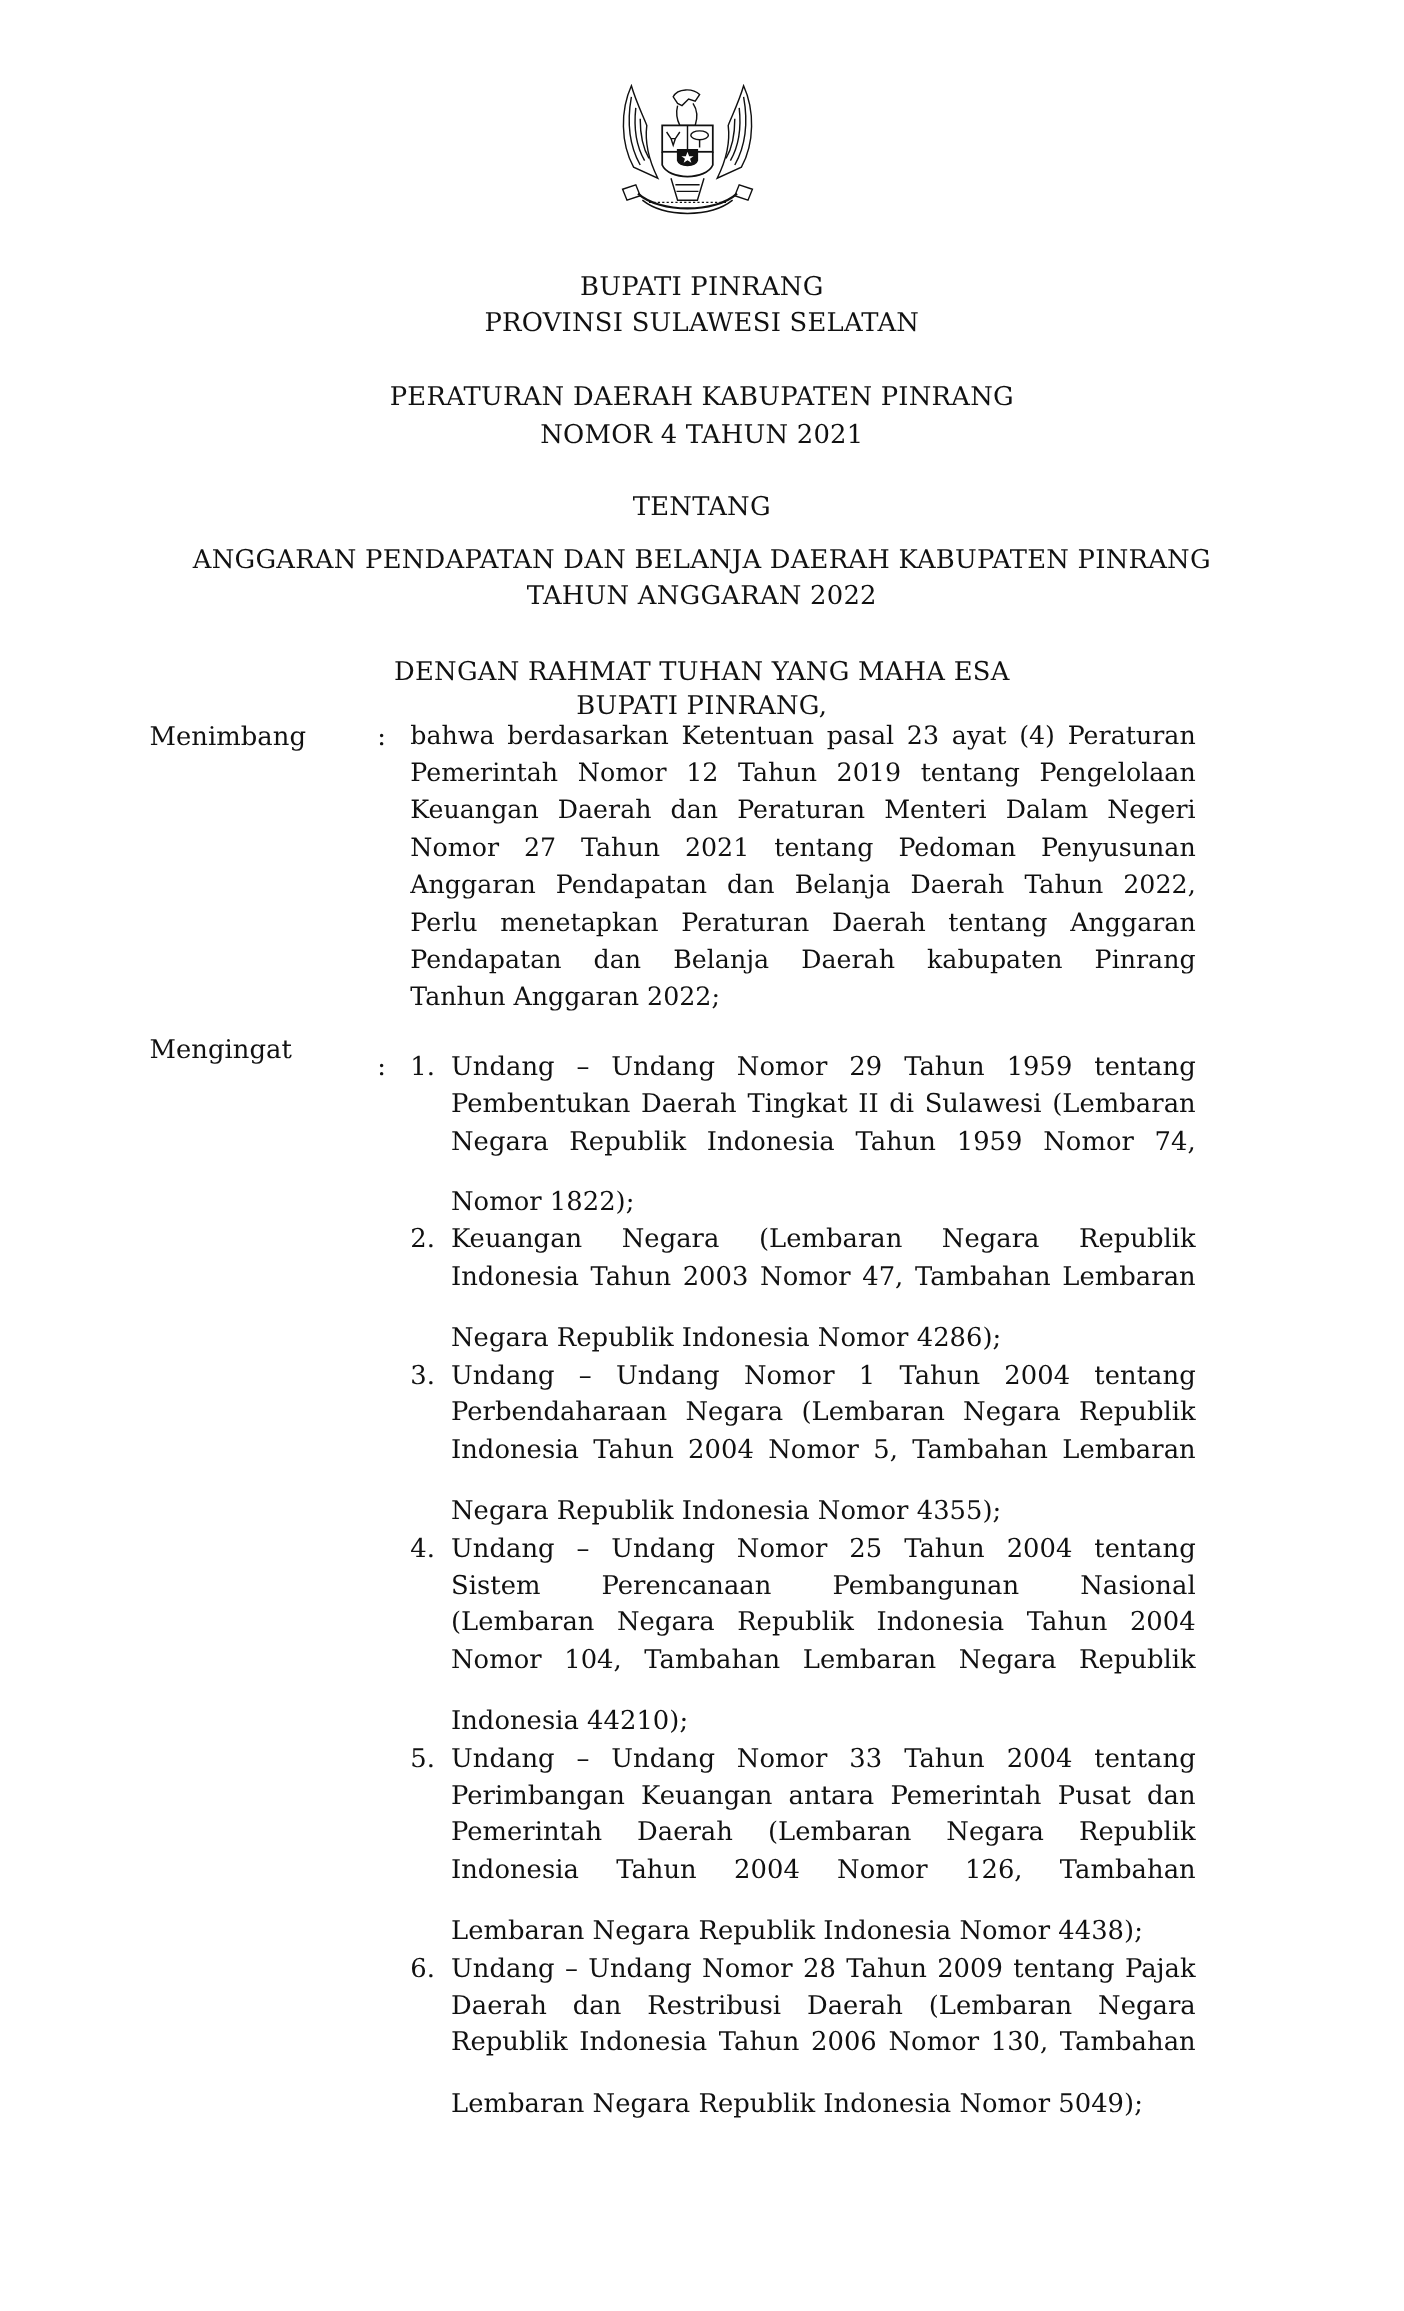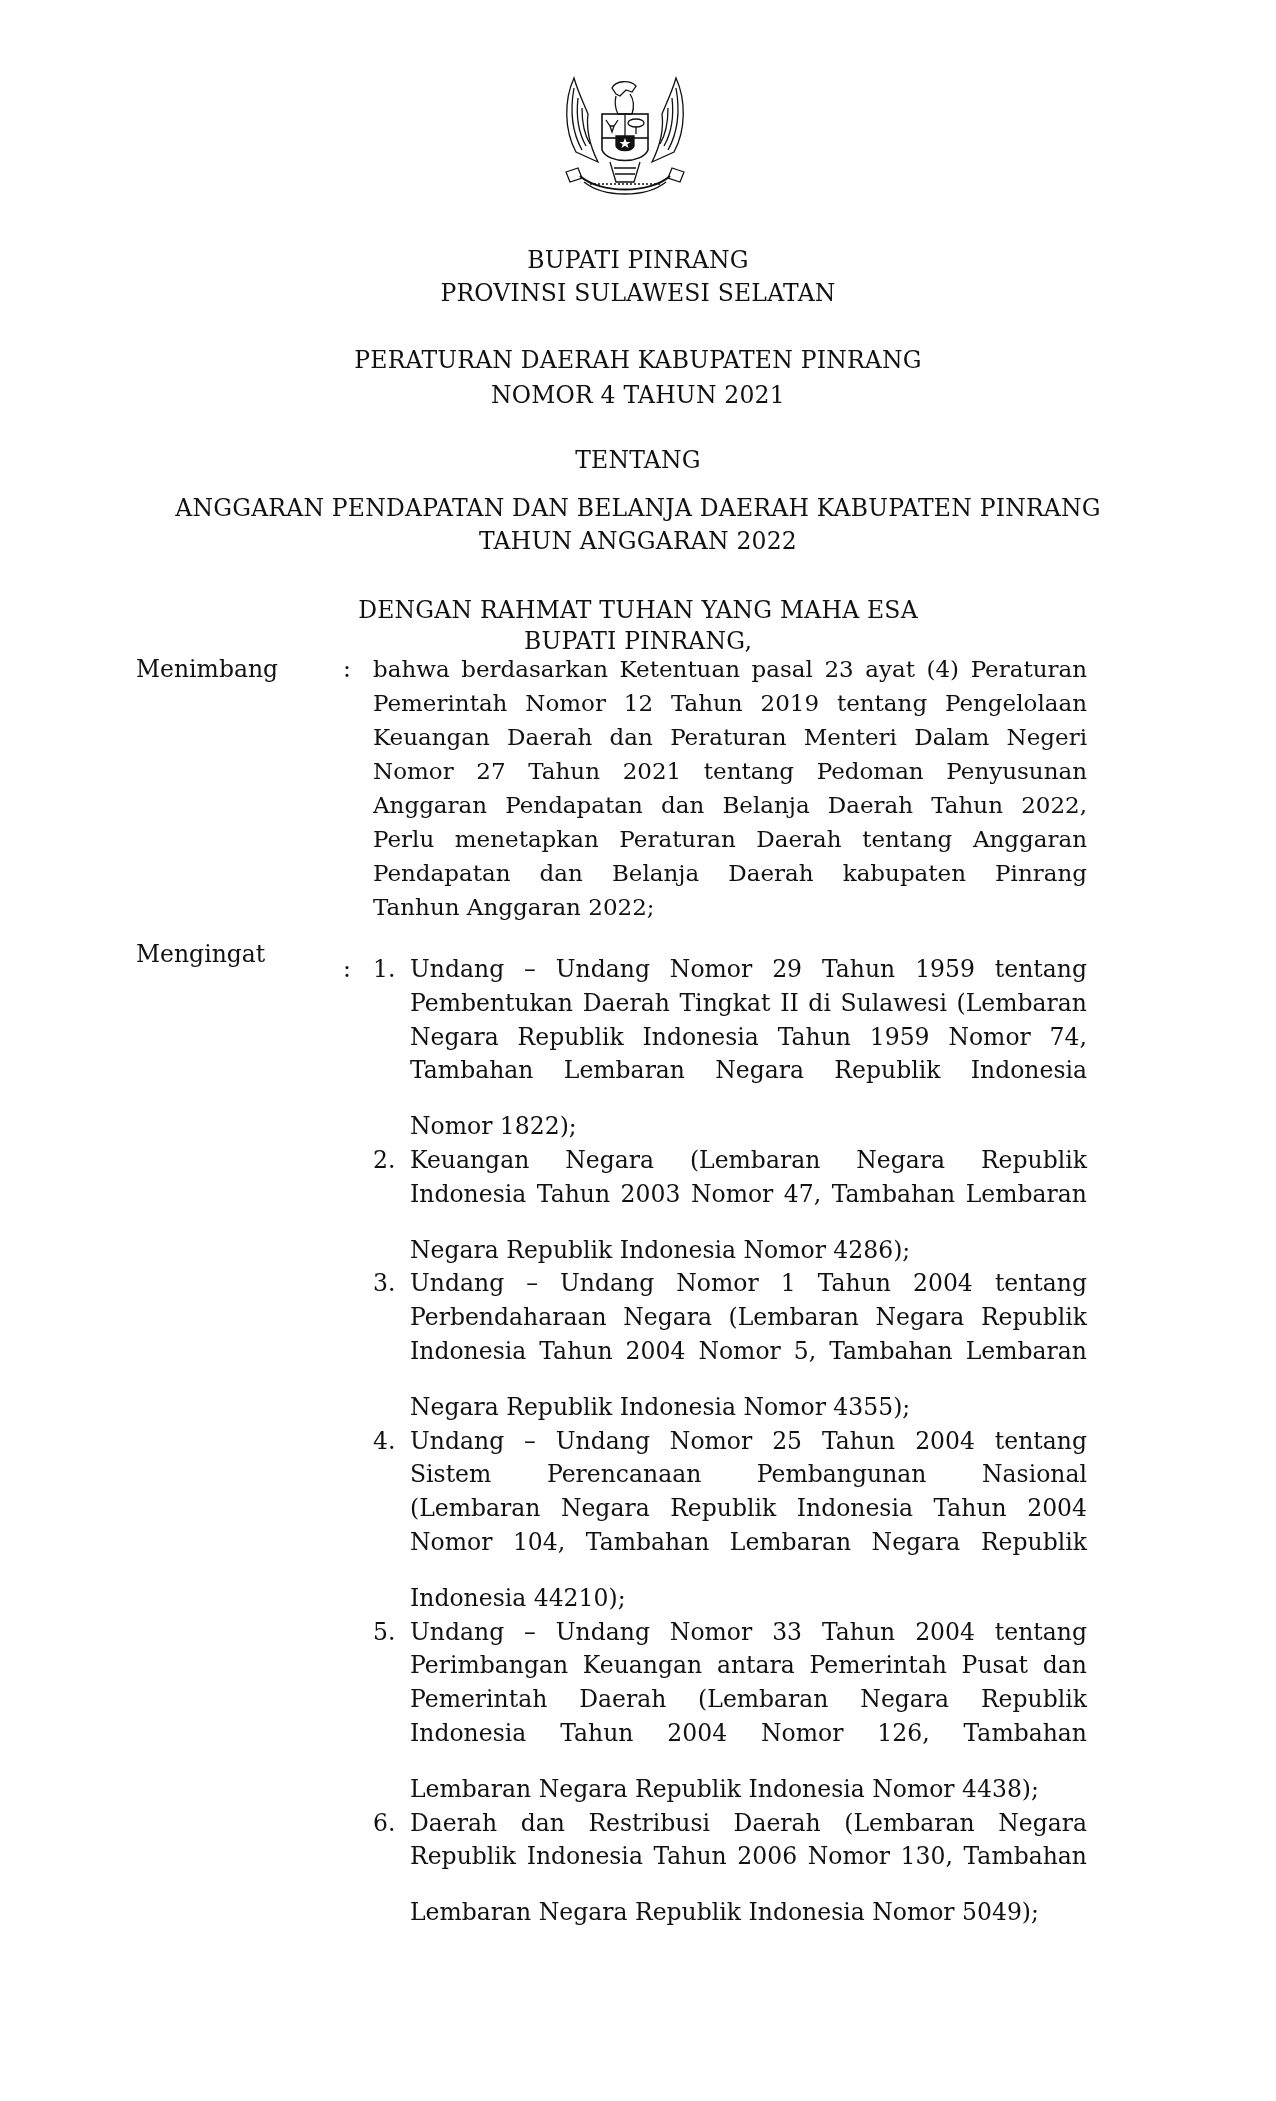--- a/index.html
+++ b/index.html
@@ -104,21 +104,20 @@
 </div>
 
 <div class="section-label" style="top:937px">Mengingat</div>
 <div class="colon" style="top:952px">:</div>
 <ol class="list" style="top:952px">
   <li>
     <span class="num">1.</span>
     <span class="ln">Undang – Undang Nomor 29 Tahun 1959 tentang</span>
     <span class="ln">Pembentukan Daerah Tingkat II di Sulawesi (Lembaran</span>
     <span class="ln">Negara Republik Indonesia Tahun 1959 Nomor 74,</span>
-    <span class="ln">Tambahan Lembaran Negara Republik Indonesia</span>
     <span class="ln last">Nomor 1822);</span>
   </li>
   <li>
     <span class="num">2.</span>
     <span class="ln">Keuangan Negara (Lembaran Negara Republik</span>
     <span class="ln">Indonesia Tahun 2003 Nomor 47, Tambahan Lembaran</span>
     <span class="ln last">Negara Republik Indonesia Nomor 4286);</span>
   </li>
   <li>
     <span class="num">3.</span>
@@ -138,17 +137,18 @@
   <li>
     <span class="num">5.</span>
     <span class="ln">Undang – Undang Nomor 33 Tahun 2004 tentang</span>
     <span class="ln">Perimbangan Keuangan antara Pemerintah Pusat dan</span>
     <span class="ln">Pemerintah Daerah (Lembaran Negara Republik</span>
     <span class="ln">Indonesia Tahun 2004 Nomor 126, Tambahan</span>
     <span class="ln last">Lembaran Negara Republik Indonesia Nomor 4438);</span>
   </li>
   <li>
     <span class="num">6.</span>
+    <span class="ln">Undang – Undang Nomor 28 Tahun 2009 tentang Pajak</span>
     <span class="ln">Daerah dan Restribusi Daerah (Lembaran Negara</span>
     <span class="ln">Republik Indonesia Tahun 2006 Nomor 130, Tambahan</span>
     <span class="ln last">Lembaran Negara Republik Indonesia Nomor 5049);</span>
   </li>
 </ol>
 
 </body></html>

